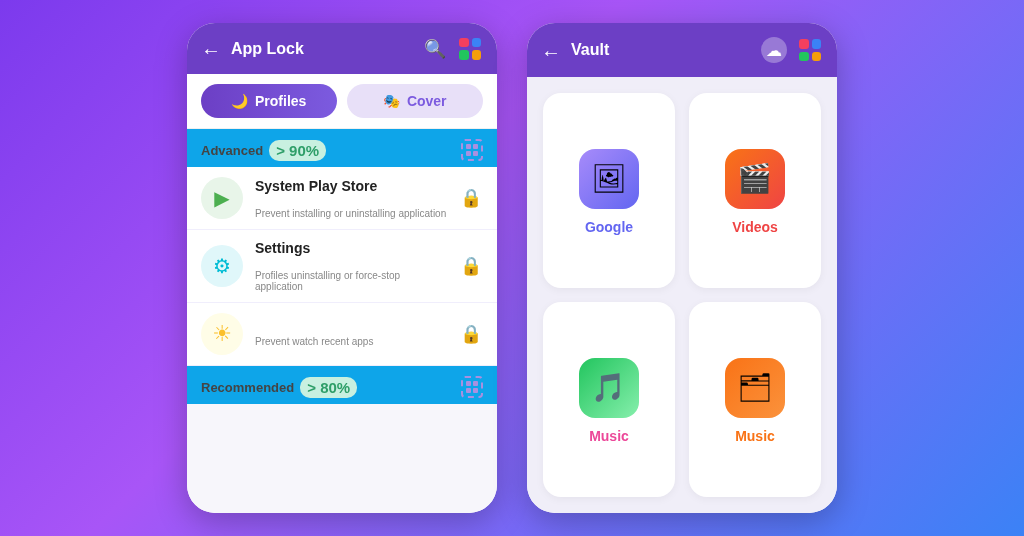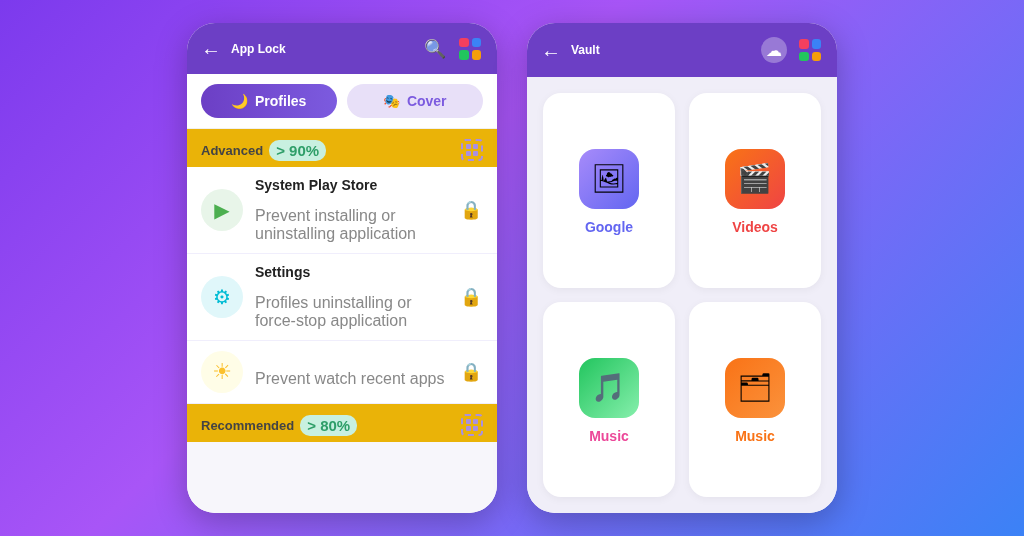--- a/index.html
+++ b/index.html
@@ -35,21 +35,21 @@
       gap: 10px;
       flex-shrink: 0;
     }
     .back-arrow {
       color: #fff;
       font-size: 20px;
       cursor: pointer;
     }
     .header-title {
       color: #fff;
-      font-size: 12px;
+      font-size: 16px;
       font-weight: 600;
       flex: 1;
     }
     .header-icons {
       display: flex;
       align-items: center;
       gap: 12px;
     }
     .header-icon {
       color: #fff;
@@ -90,21 +90,21 @@
     .app-list {
       flex: 1;
       overflow-y: auto;
       background: #f7f6fb;
     }
 
     .section-header {
       display: flex;
       justify-content: space-between;
       padding: 10px 14px 6px 14px;
-      background: #eab308;
+      background: #0ea5e9;
     }
     .section-label {
       font-size: 13px;
       font-weight: 600;
       color: #444;
       display: flex;
       align-items: center;
       gap: 6px;
     }
     .badge {
@@ -149,21 +149,21 @@
       font-size: 22px;
       flex-shrink: 0;
     }
     .app-info { flex: 1; }
     .app-name {
       font-size: 14px;
       font-weight: 600;
       color: #222;
     }
     .app-desc {
-      font-size: 16px;
+      font-size: 10px;
       color: #888;
       margin-top: 14px;
     }
     .lock-icon {
       font-size: 18px;
     }
     .lock-gold { color: #f0a500; }
 
     .play-icon-bg { background: #e8f5e9; }
     .settings-icon-bg { background: #e0f7fa; }

